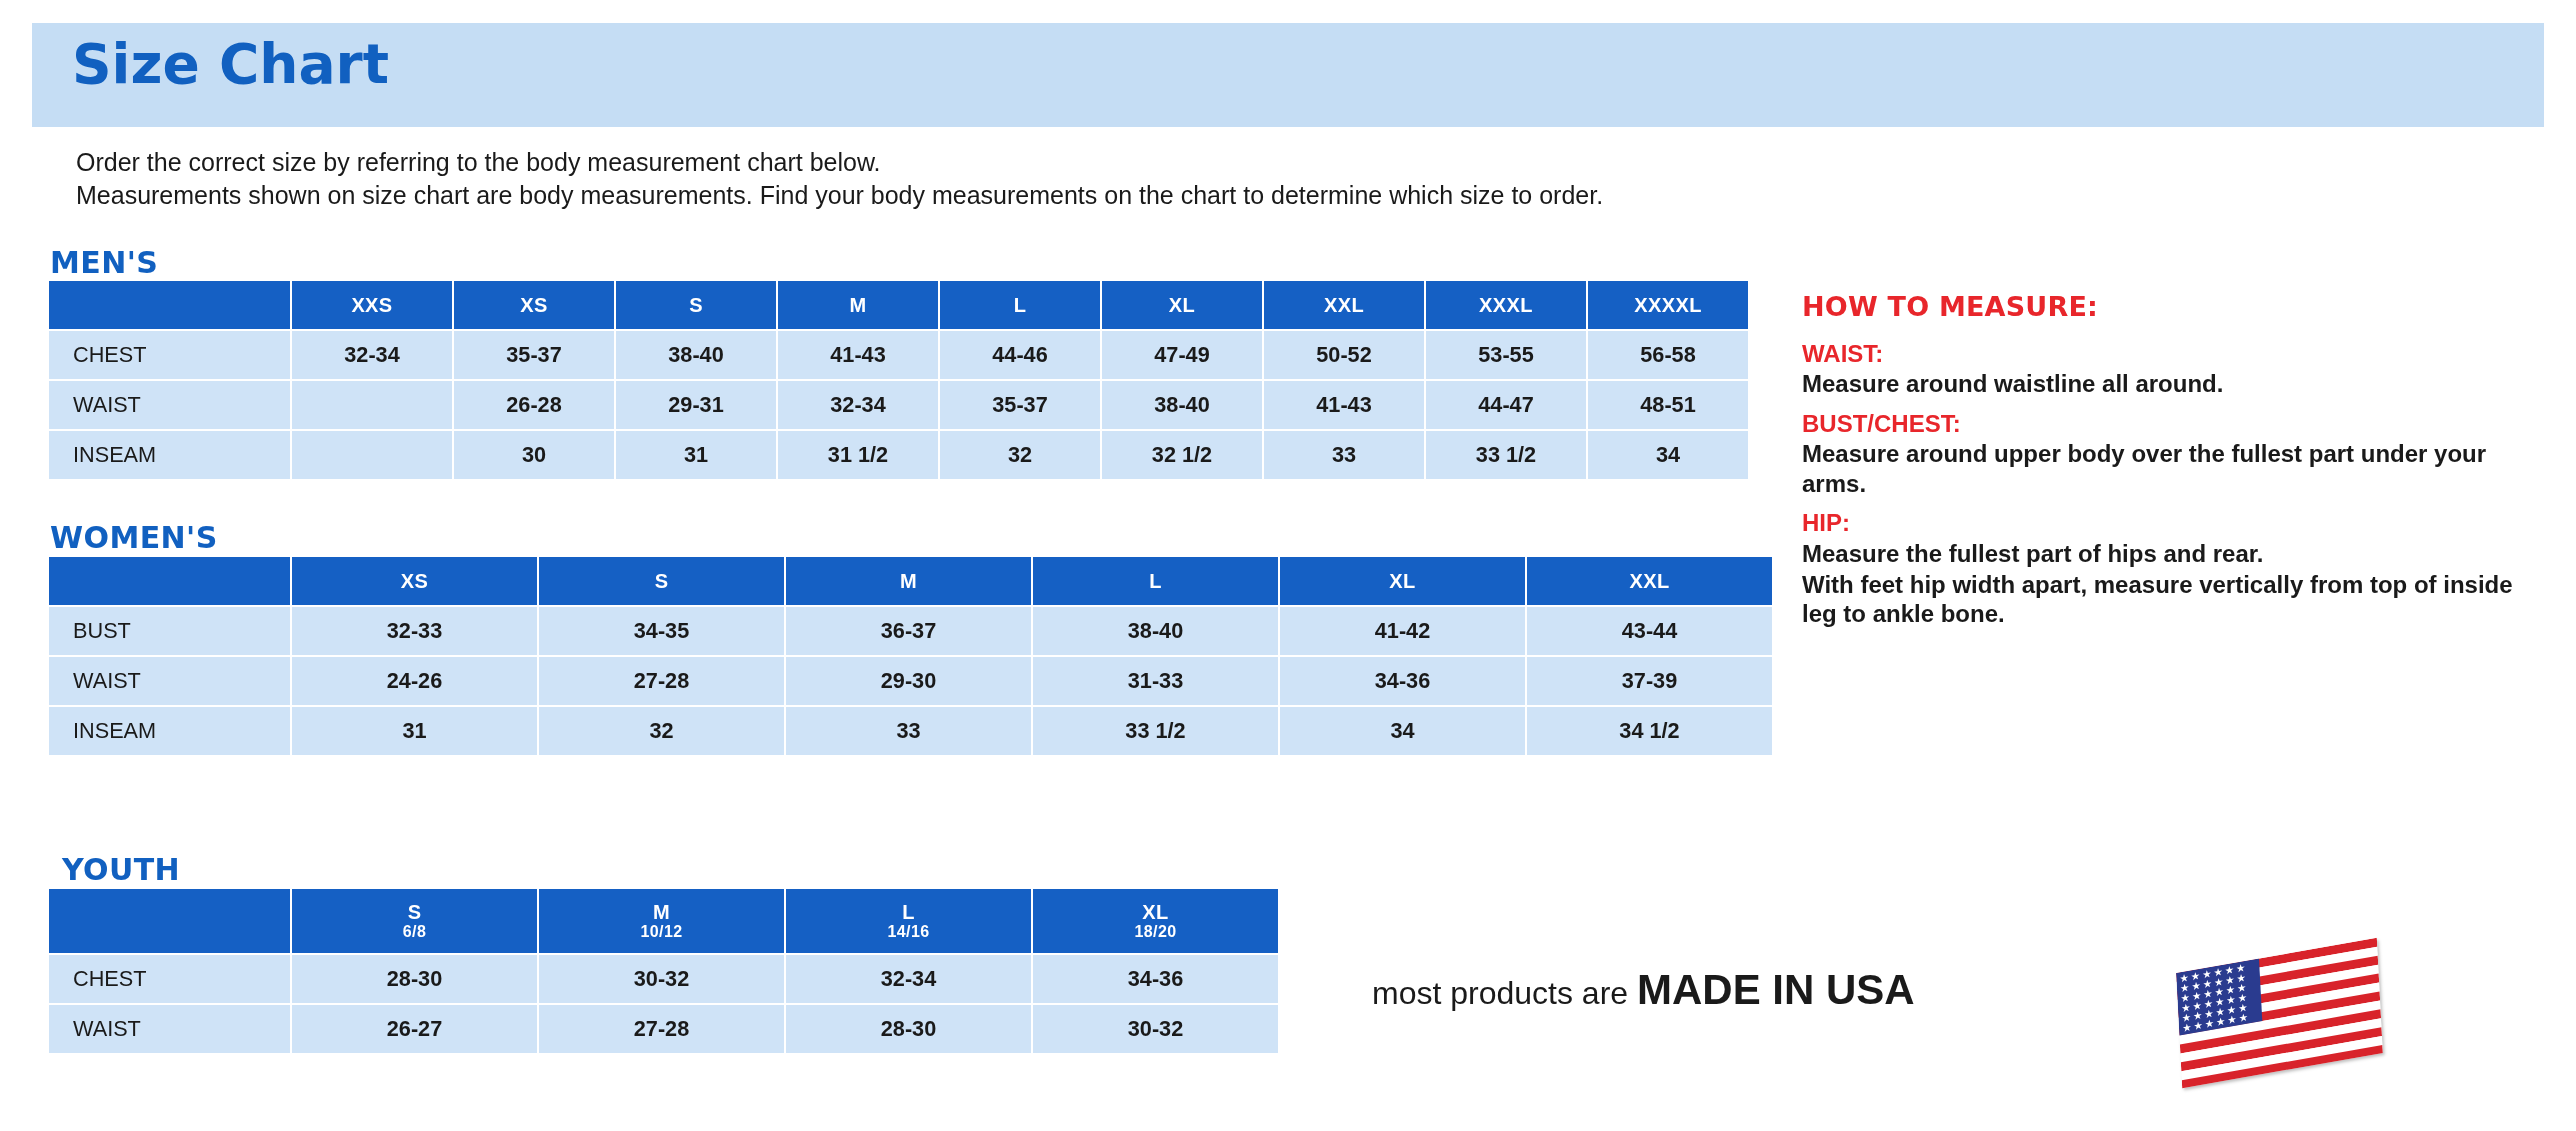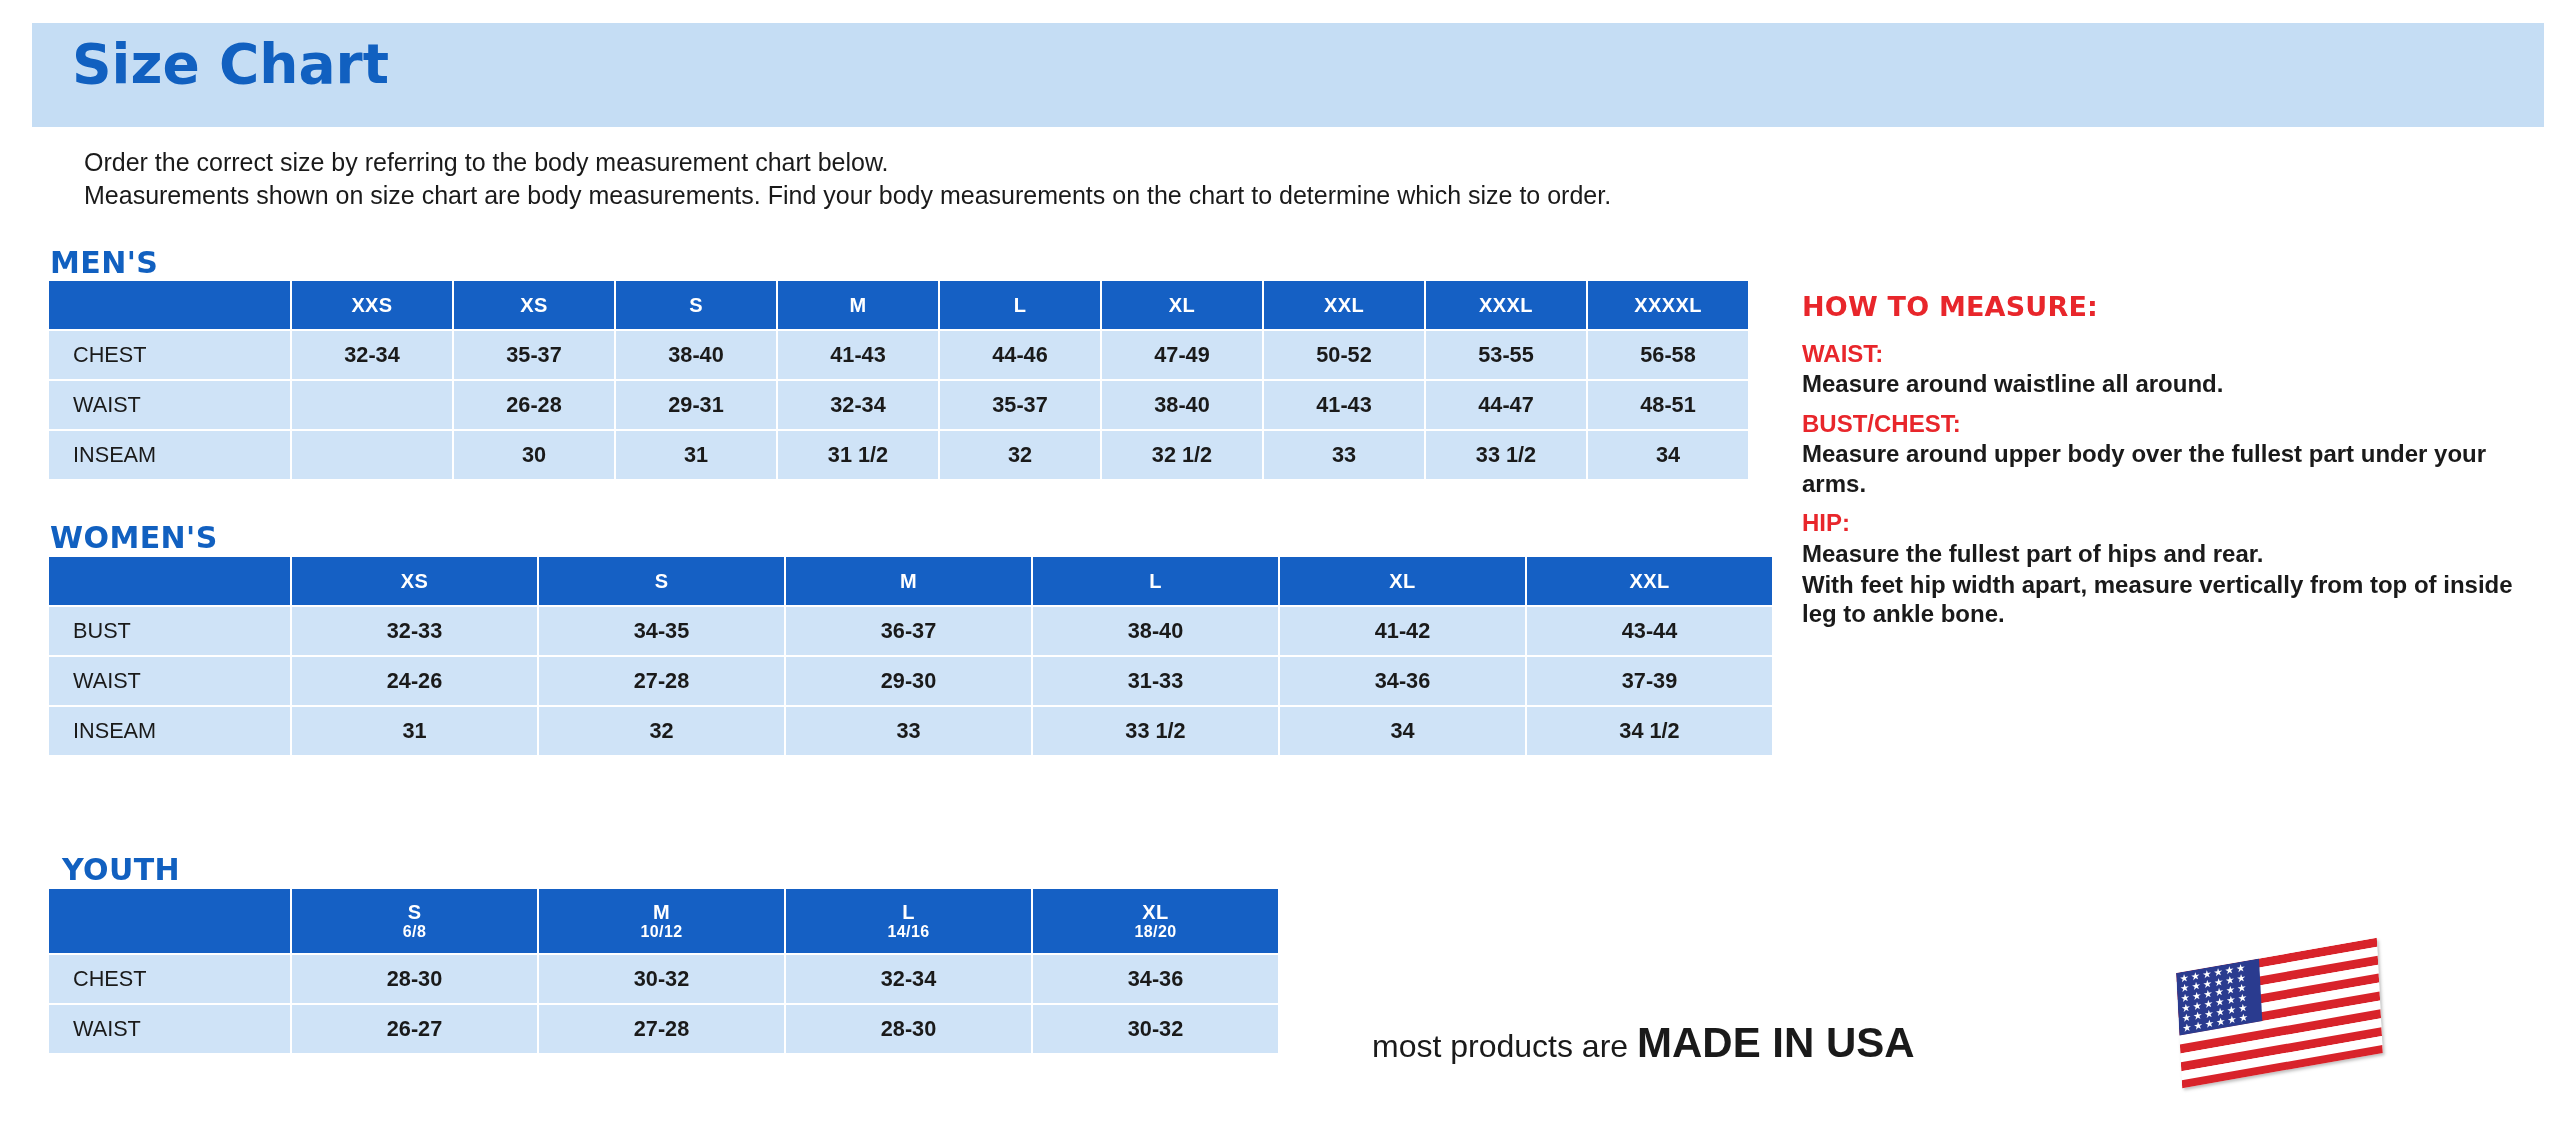--- a/index.html
+++ b/index.html
@@ -37,21 +37,21 @@
     font-size: 55px;
     font-weight: bold;
     color: #1160c0;
     letter-spacing: 0px;
     font-family: "DejaVu Sans", sans-serif;
   }
 
   
   .intro {
     position: absolute;
-    left: 84px;
+    left: 76px;
     top: 146px;
     width: 2448px;
     font-size: 25px;
     color: #1a1a1a;
     line-height: 1.30;
   }
 
   
   .section-label {
     font-size: 30px;
@@ -142,21 +142,21 @@
     color: #1a1a1a;
     font-weight: bold;
     line-height: 1.22;
     margin-top: 1.6px;
   }
 
   
   .usa-line {
     position: absolute;
     left: 1372px;
-    top: 1019px;
+    top: 966px;
     white-space: nowrap;
   }
   .usa-small {
     font-size: 32px;
     color: #1a1a1a;
   }
   .usa-big {
     font-size: 42px;
     color: #1a1a1a;
     font-weight: bold;

